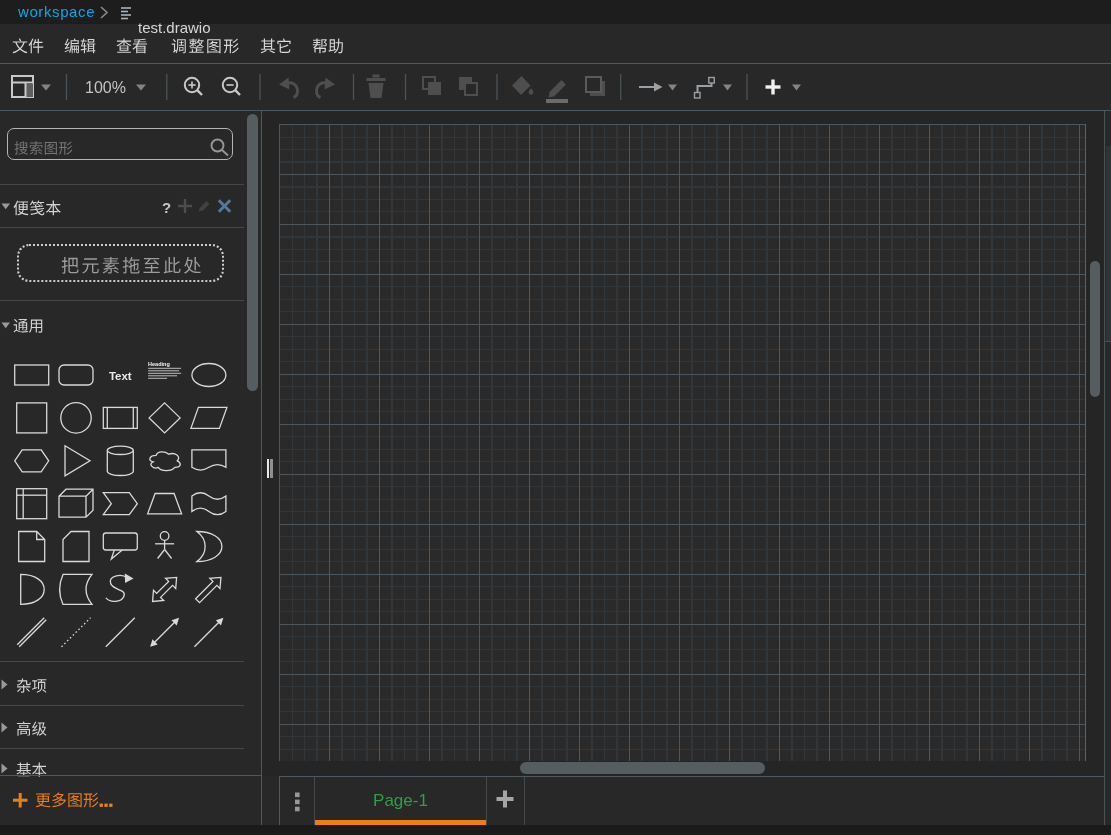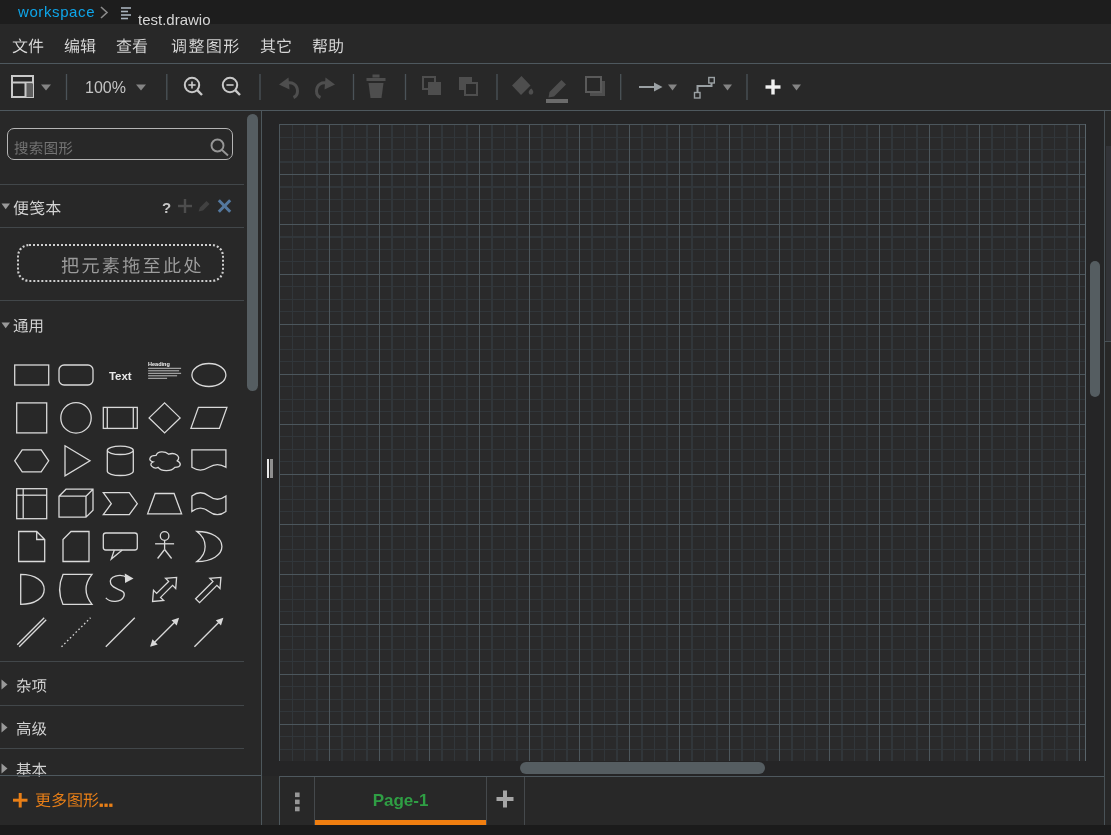--- a/index.html
+++ b/index.html
@@ -10,21 +10,21 @@
     <path d="M3 2 L9 7.5 L3 13" stroke="#8a8a8a" stroke-width="1.6" fill="none"></path>
   </svg>
 <svg style="position:absolute;left:120px;top:6px" width="14" height="14">
 <g stroke="#a8b2bc" stroke-width="1.6">
       <line x1="1" y1="2" x2="11" y2="2"></line>
       <line x1="1" y1="5.5" x2="8" y2="5.5"></line>
       <line x1="1" y1="9" x2="11" y2="9"></line>
       <line x1="1" y1="12.5" x2="8" y2="12.5"></line>
     </g>
   </svg>
-<div style="position:absolute;left:138px;top:8px;height:24px;line-height:24px;font-size:15px;color:#d6d6d6">test.drawio</div>
+<div style="position:absolute;left:138px;top:16px;height:24px;line-height:24px;font-size:15px;color:#d6d6d6">test.drawio</div>
 <svg style="position:absolute;left:12px;top:36.3px" width="36" height="21">
     <path transform="translate(0,16) scale(0.01600)" d="M423 -823C453 -774 485 -707 497 -666L580 -693C566 -734 531 -799 501 -847ZM50 -664V-590H206C265 -438 344 -307 447 -200C337 -108 202 -40 36 7C51 25 75 60 83 78C250 24 389 -48 502 -146C615 -46 751 28 915 73C928 52 950 20 967 4C807 -36 671 -107 560 -201C661 -304 738 -432 796 -590H954V-664ZM504 -253C410 -348 336 -462 284 -590H711C661 -455 592 -344 504 -253Z M1317 -341V-268H1604V80H1679V-268H1953V-341H1679V-562H1909V-635H1679V-828H1604V-635H1470C1483 -680 1494 -728 1504 -775L1432 -790C1409 -659 1367 -530 1309 -447C1327 -438 1359 -420 1373 -409C1400 -451 1425 -504 1446 -562H1604V-341ZM1268 -836C1214 -685 1126 -535 1032 -437C1045 -420 1067 -381 1075 -363C1107 -397 1137 -437 1167 -480V78H1239V-597C1277 -667 1311 -741 1339 -815Z" fill="#d8d8d8"></path>
   </svg>
 <svg style="position:absolute;left:63.5px;top:36.3px" width="36" height="21">
     <path transform="translate(0,16) scale(0.01600)" d="M40 -54 58 15C140 -18 245 -61 346 -103L332 -163C223 -121 114 -79 40 -54ZM61 -423C75 -430 98 -435 205 -450C167 -386 132 -335 116 -316C87 -278 66 -252 45 -248C53 -230 64 -196 68 -182C87 -194 118 -204 339 -255C336 -271 333 -298 334 -317L167 -282C238 -374 307 -486 364 -597L303 -632C286 -593 265 -554 245 -517L133 -505C190 -593 246 -706 287 -815L215 -840C179 -719 112 -587 91 -554C71 -520 55 -496 38 -491C46 -473 57 -438 61 -423ZM624 -350V-202H541V-350ZM675 -350H746V-202H675ZM481 -412V72H541V-143H624V47H675V-143H746V46H797V-143H871V7C871 14 868 16 861 17C854 17 836 17 814 16C822 32 829 56 831 73C867 73 890 71 908 62C926 52 930 35 930 8V-413L871 -412ZM797 -350H871V-202H797ZM605 -826C621 -798 637 -762 648 -732H414V-515C414 -361 405 -139 314 21C329 28 360 50 372 63C465 -99 482 -335 483 -498H920V-732H729C717 -765 697 -811 675 -846ZM483 -668H850V-561H483Z M1551 -751H1819V-650H1551ZM1482 -808V-594H1892V-808ZM1081 -332C1089 -340 1119 -346 1153 -346H1244V-202L1040 -167L1056 -94L1244 -132V76H1313V-146L1427 -169L1423 -234L1313 -214V-346H1405V-414H1313V-568H1244V-414H1148C1176 -483 1204 -565 1228 -650H1412V-722H1247C1255 -756 1263 -791 1269 -825L1196 -840C1191 -801 1183 -761 1174 -722H1047V-650H1157C1136 -570 1115 -504 1105 -479C1088 -435 1075 -403 1058 -398C1066 -380 1077 -346 1081 -332ZM1815 -472V-386H1560V-472ZM1400 -76 1412 -8 1815 -40V80H1885V-46L1959 -52L1960 -115L1885 -110V-472H1953V-535H1423V-472H1491V-82ZM1815 -329V-242H1560V-329ZM1815 -185V-105L1560 -86V-185Z" fill="#d8d8d8"></path>
   </svg>
 <svg style="position:absolute;left:115.5px;top:36.3px" width="36" height="21">
     <path transform="translate(0,16) scale(0.01600)" d="M295 -218H700V-134H295ZM295 -352H700V-270H295ZM221 -406V-80H778V-406ZM74 -20V48H930V-20ZM460 -840V-713H57V-647H379C293 -552 159 -466 36 -424C52 -410 74 -382 85 -364C221 -418 369 -523 460 -642V-437H534V-643C626 -527 776 -423 914 -372C925 -391 947 -420 964 -434C838 -473 702 -556 615 -647H944V-713H534V-840Z M1332 -214H1768V-144H1332ZM1332 -267V-335H1768V-267ZM1332 -92H1768V-18H1332ZM1826 -832C1666 -800 1362 -785 1118 -783C1125 -767 1132 -742 1133 -725C1220 -725 1314 -727 1408 -731C1401 -708 1394 -685 1386 -662H1132V-602H1364C1354 -577 1343 -552 1330 -527H1059V-465H1296C1233 -359 1147 -267 1033 -202C1049 -187 1071 -160 1081 -143C1150 -184 1209 -234 1260 -291V82H1332V42H1768V82H1843V-395H1340C1355 -418 1369 -441 1382 -465H1941V-527H1413C1425 -552 1436 -577 1446 -602H1883V-662H1468L1491 -735C1635 -744 1773 -758 1874 -778Z" fill="#d8d8d8"></path>
   </svg>
 <svg style="position:absolute;left:171px;top:36.3px" width="74" height="21">
@@ -243,21 +243,21 @@
 <svg style="position:absolute;left:293px;top:791px" width="10" height="22">
     <g fill="#989898">
       <rect x="2" y="1.5" width="4.6" height="4.6"></rect>
       <rect x="2" y="8.6" width="4.6" height="4.6"></rect>
       <rect x="2" y="15.7" width="4.6" height="4.6"></rect>
     </g>
   </svg>
 <div style="position:absolute;left:314px;top:777px;width:1px;height:48px;background:#45494c"></div>
 <div style="position:absolute;left:486px;top:777px;width:1px;height:48px;background:#45494c"></div>
 <div style="position:absolute;left:524px;top:777px;width:1px;height:48px;background:#45494c"></div>
-<div style="position:absolute;left:315px;top:791px;width:171px;text-align:center;font-size:17px;font-weight:bold;color:#2f9e44">Page-1</div>
+<div style="position:absolute;left:315px;top:791px;width:171px;text-align:center;font-size:17px;font-weight:normal;color:#2f9e44">Page-1</div>
 <div style="position:absolute;left:315px;top:820px;width:171px;height:5px;background:#ef7e10"></div>
 <svg style="position:absolute;left:495px;top:789px" width="20" height="20">
     <g stroke="#a5a5a5" stroke-width="4">
       <line x1="10" y1="1.5" x2="10" y2="18.5"></line>
       <line x1="1.5" y1="10" x2="18.5" y2="10"></line>
     </g>
   </svg>
 <div style="position:absolute;left:1105.5px;top:146px;width:5.5px;height:195px;background:#323337"></div>
 <div style="position:absolute;left:0;top:825px;width:1111px;height:10px;background:#1b1b1b"></div>
 </body></html>

